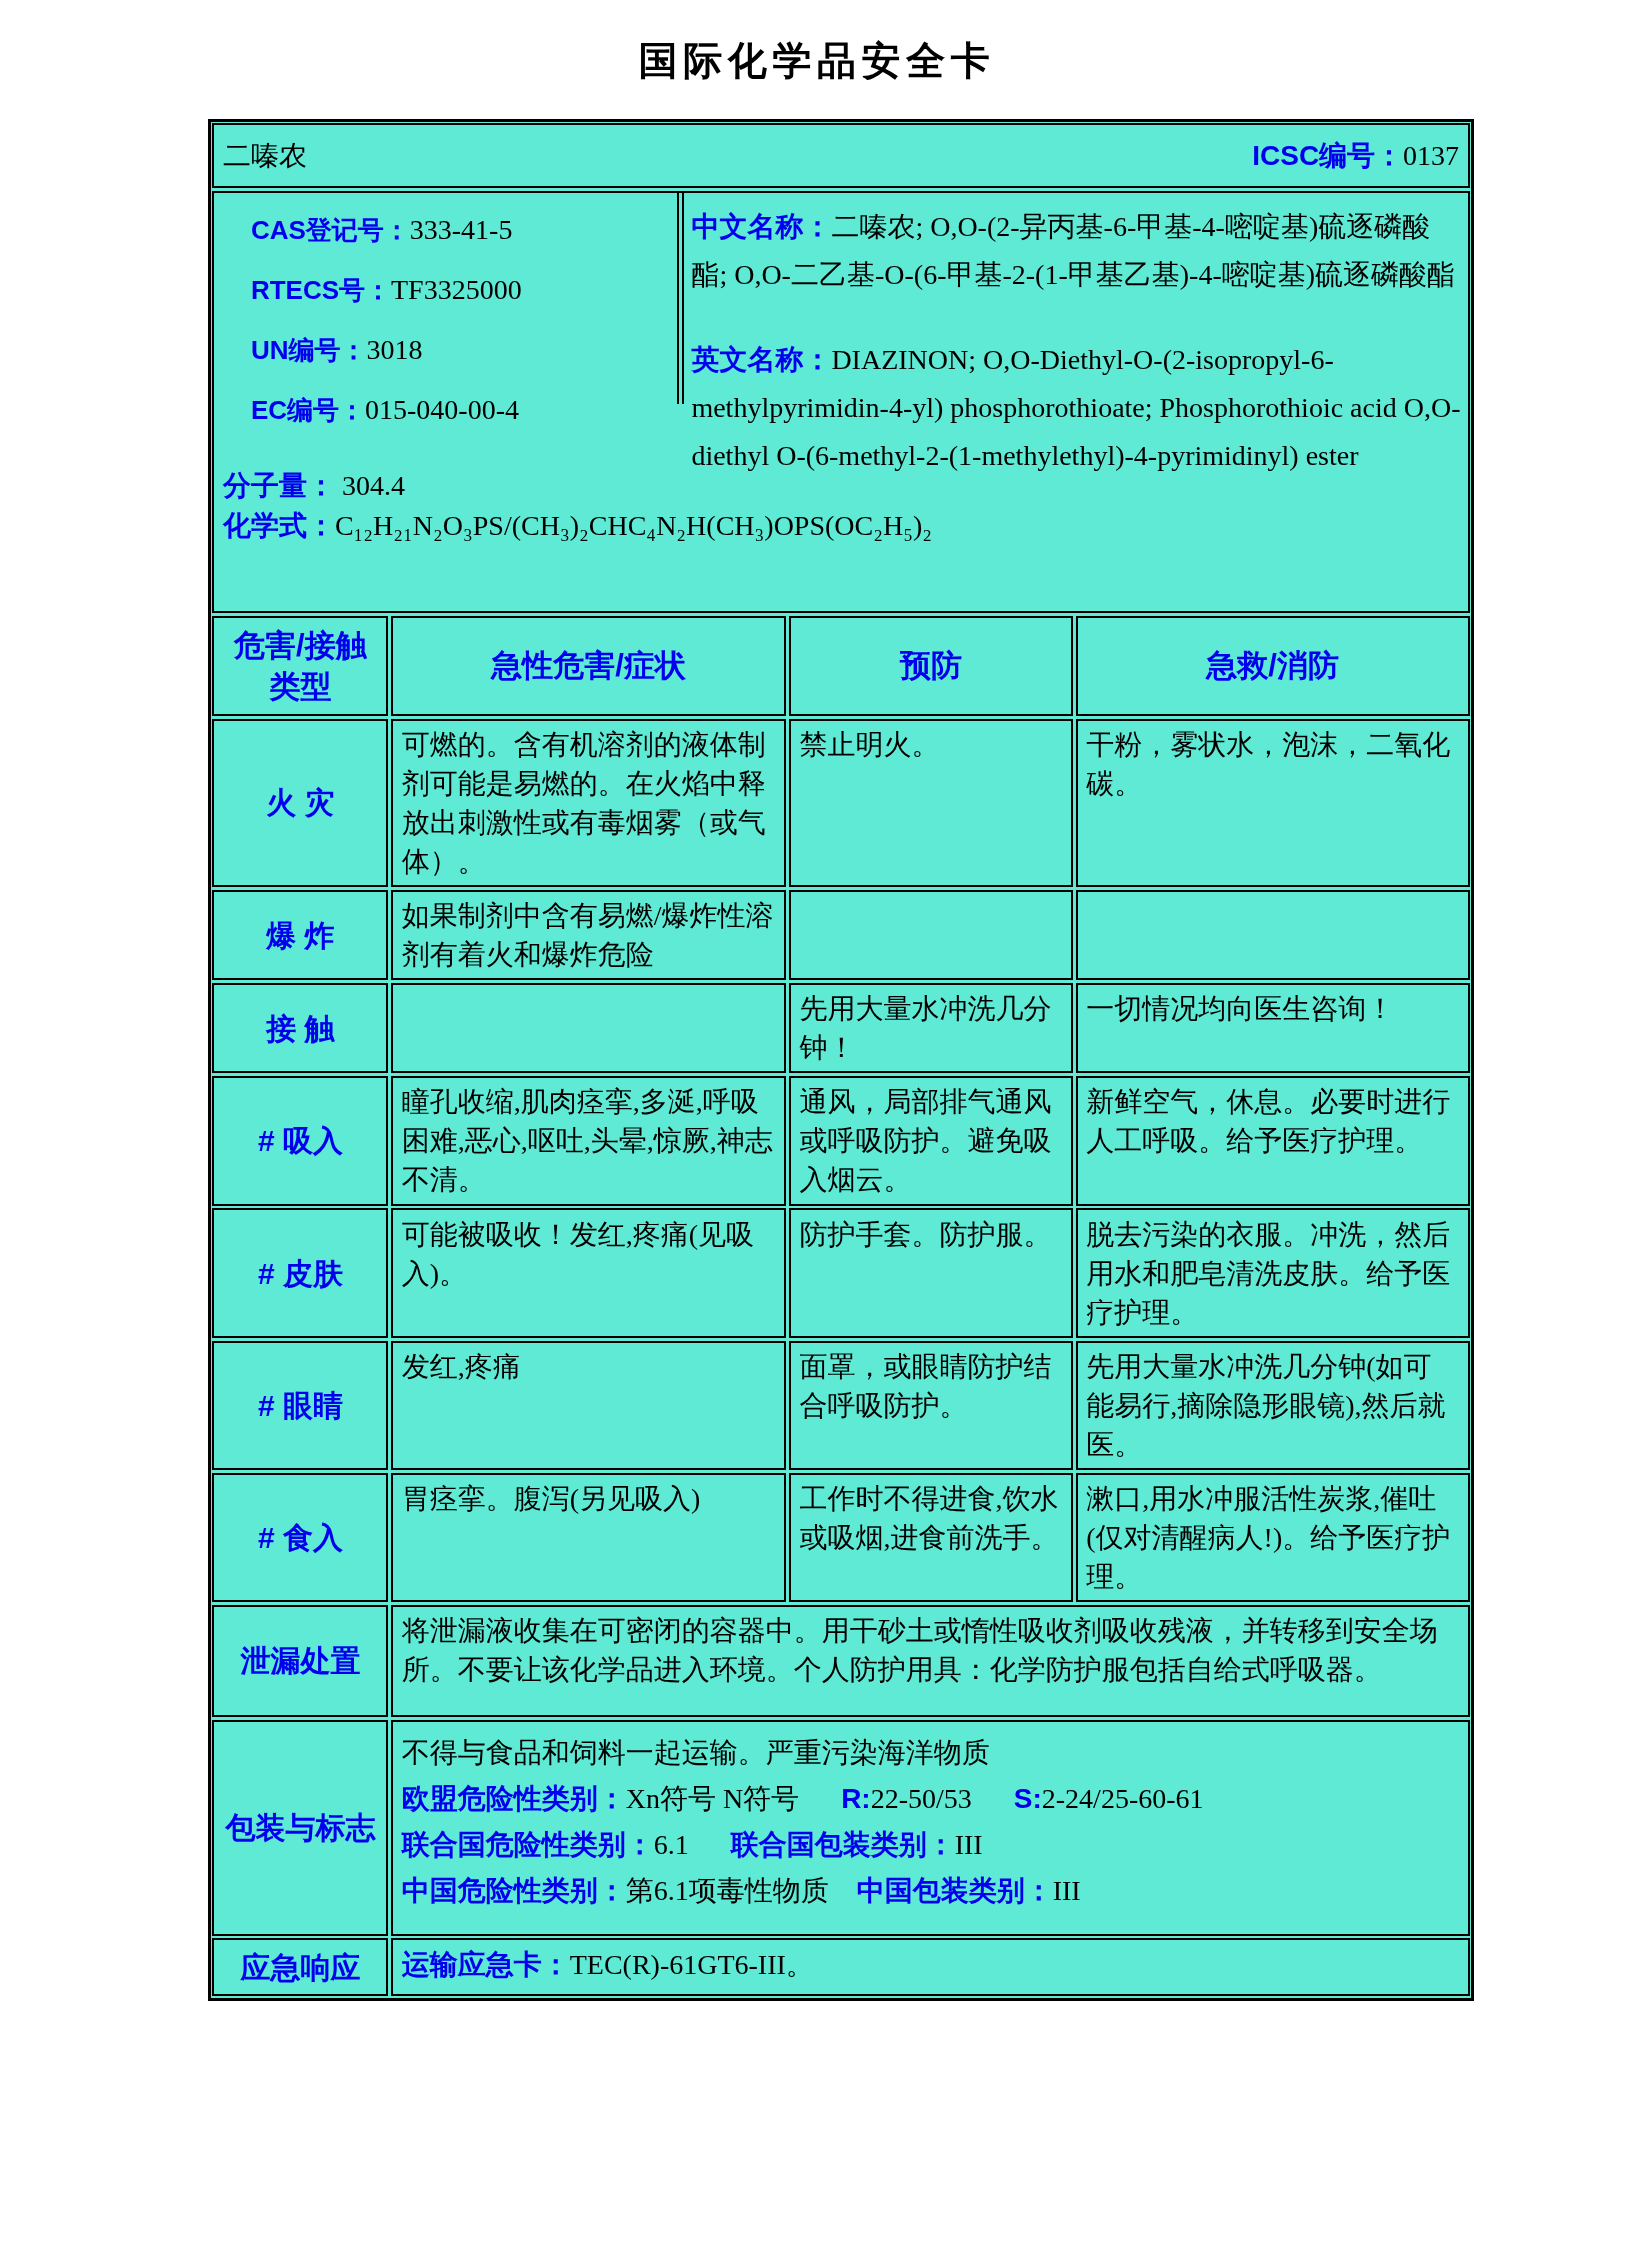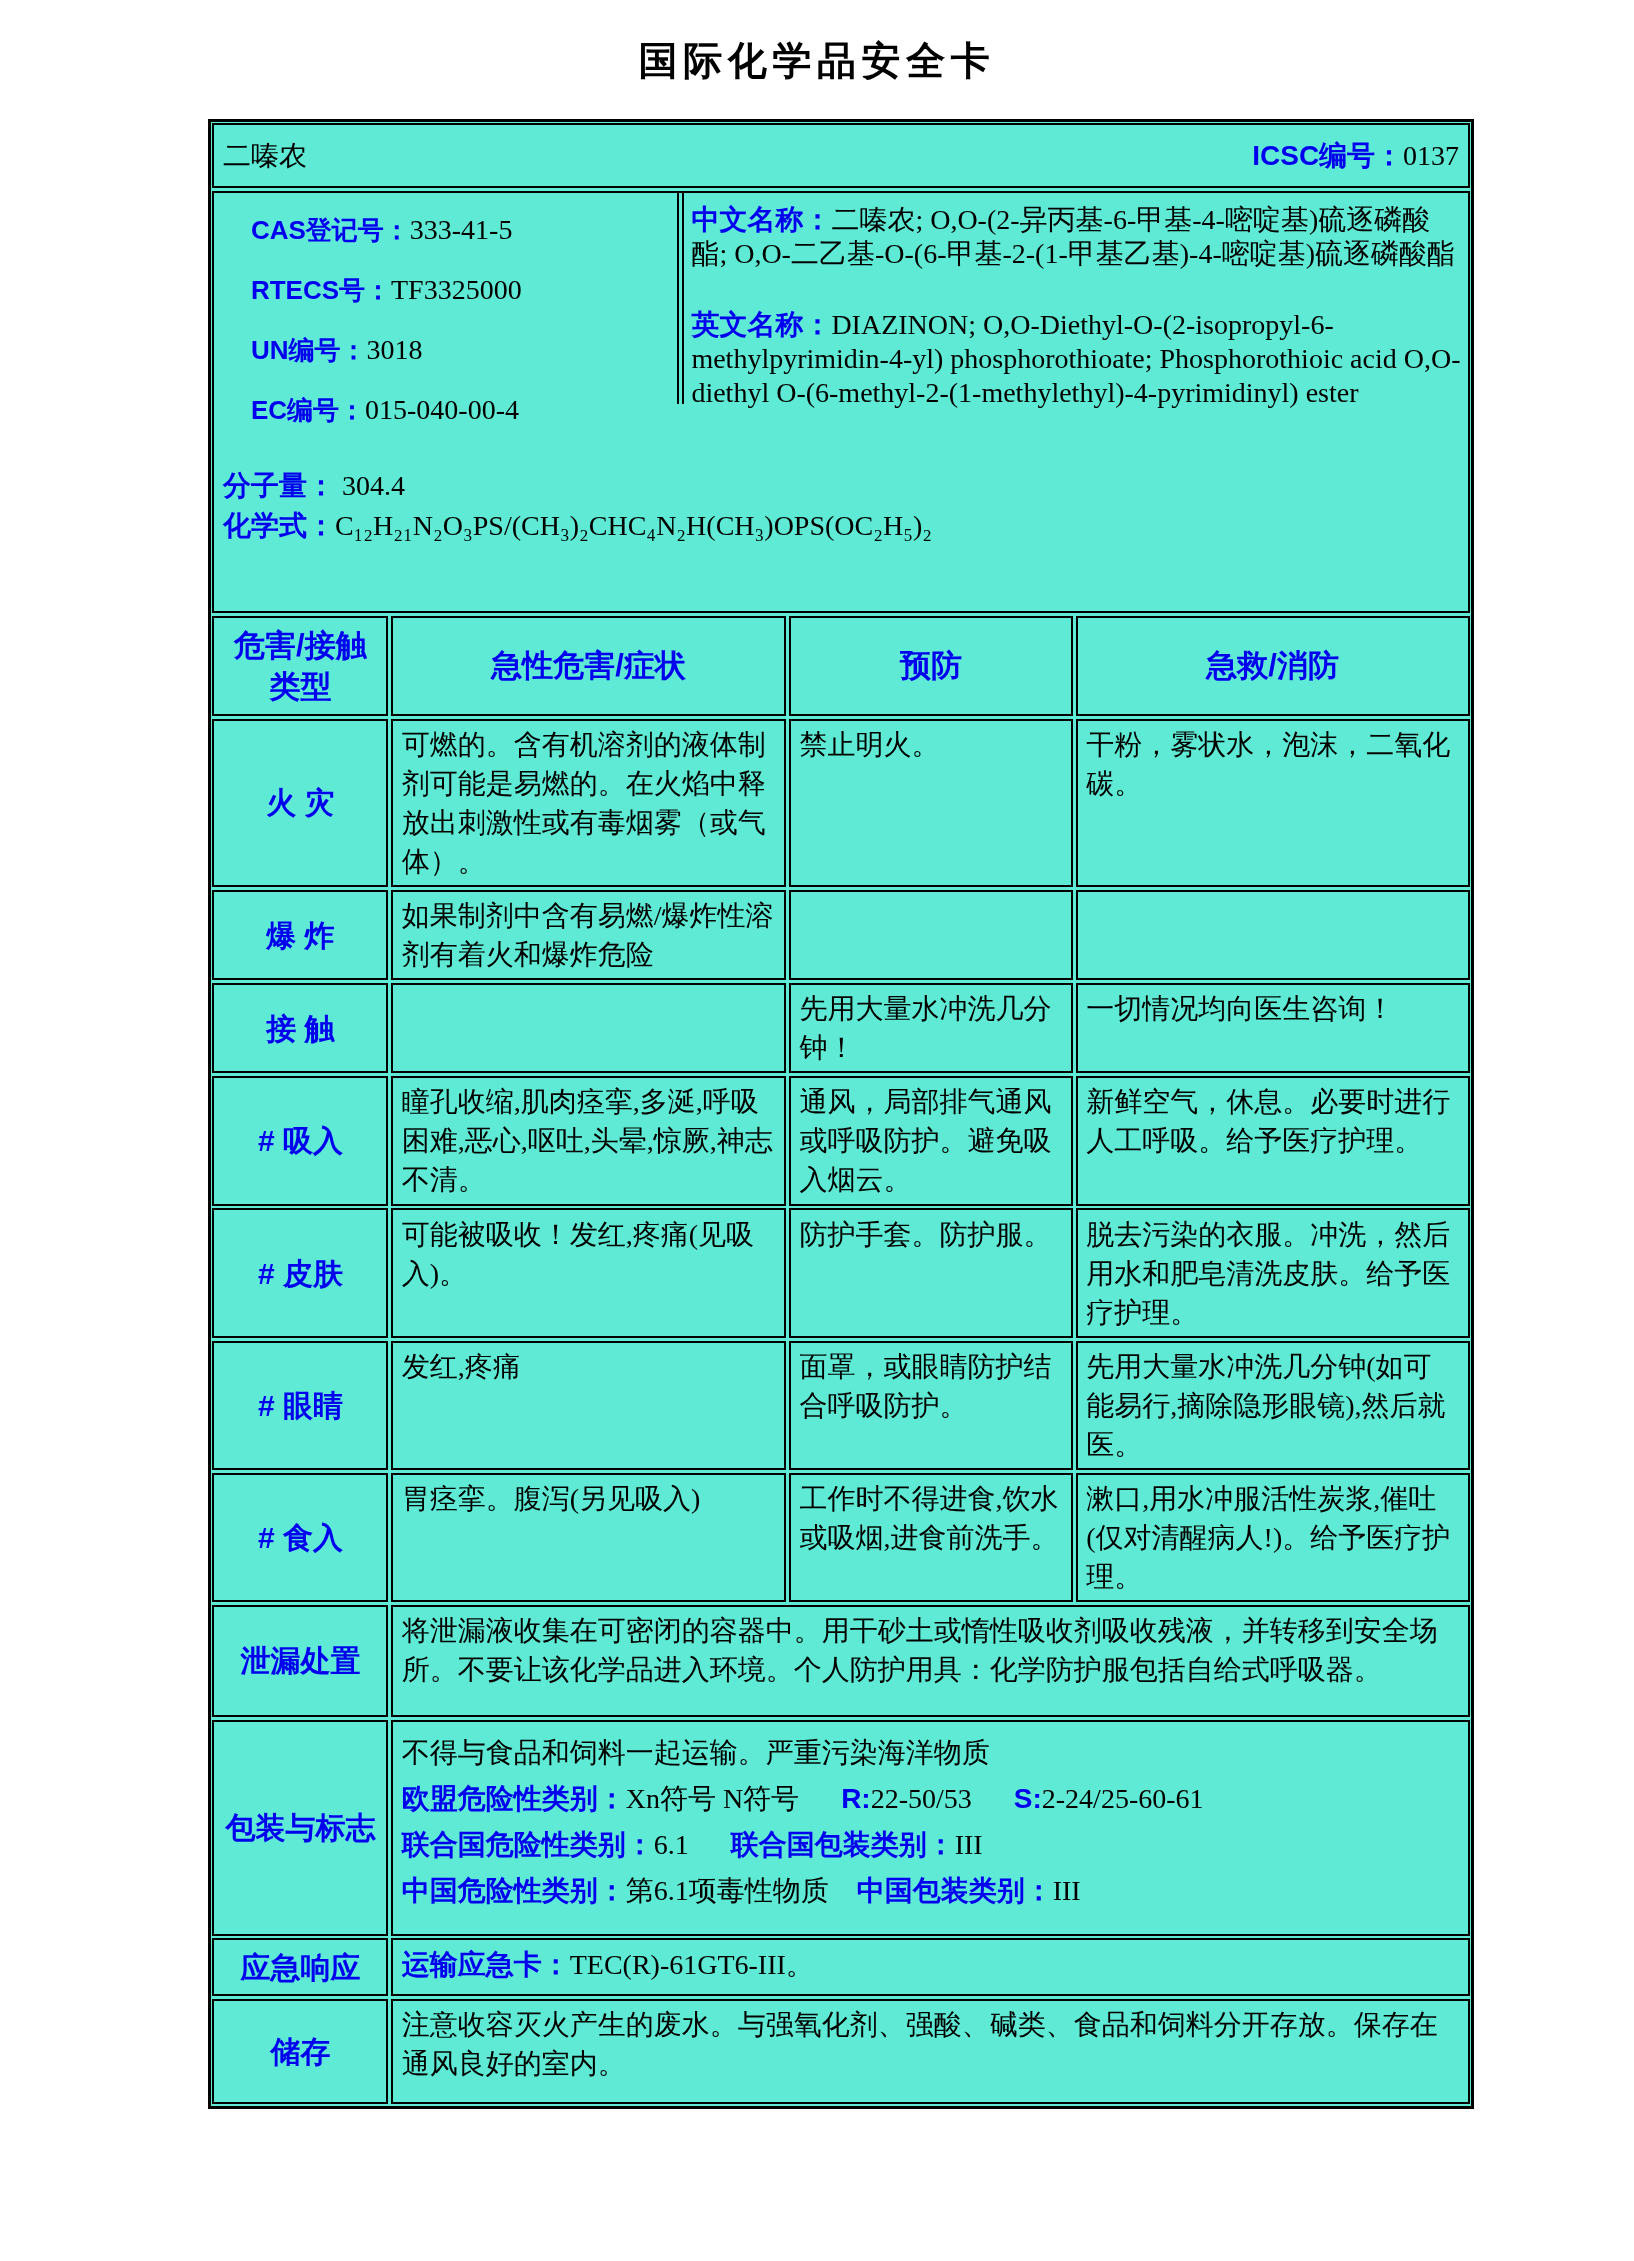--- a/index.html
+++ b/index.html
@@ -30,21 +30,21 @@
   
   .hdr-cell{flex:1;display:flex;justify-content:space-between;align-items:center;min-height:65px;}
   
   .info-cell{flex:1;min-height:422px;position:relative;padding:0;}
   .info-left{position:absolute;left:8.5px;top:7px;width:452px;}
   .id-line{line-height:60px;white-space:nowrap;}
   .id-line .lab{font-size:26px;margin-left:28px;}
   .mol-block{margin-top:25.4px;}
   .mol-line{line-height:40px;white-space:nowrap;}
   .info-right{position:absolute;left:477px;top:10px;width:773px;}
-  .name-par{line-height:34px;}
+  .name-par{line-height:48px;}
   .name-par.en{margin-top:37px;font-family:"Liberation Serif","DejaVu Serif",serif;}
   .v-divider{
     position:absolute;left:463px;top:-1.4px;height:212px;width:2.8px;
     border-left:2.1px solid #000;border-right:2.1px solid #000;
   }
   
   .c1{flex:0 0 176px;}
   .c2{flex:0 0 395px;}
   .c3{flex:0 0 284px;}
   .c4{flex:1;}
@@ -213,19 +213,15 @@
     </div>
   </div>
 
   <div class="row">
     <div class="cell c1 rowlab mh-emer">应急响应</div>
     <div class="cell wide mh-emer">
       <span class="lab">运输应急卡：</span><span>TEC(R)-61GT6-III。</span>
     </div>
   </div>
 
-  <div class="row">
-    <div class="cell c1 rowlab mh-store">储存</div>
-    <div class="cell wide mh-store">注意收容灭火产生的废水。与强氧化剂、强酸、碱类、食品和饲料分开存放。保存在通风良好的室内。</div>
-  </div>
 
 </div>
 
 
 </body></html>

